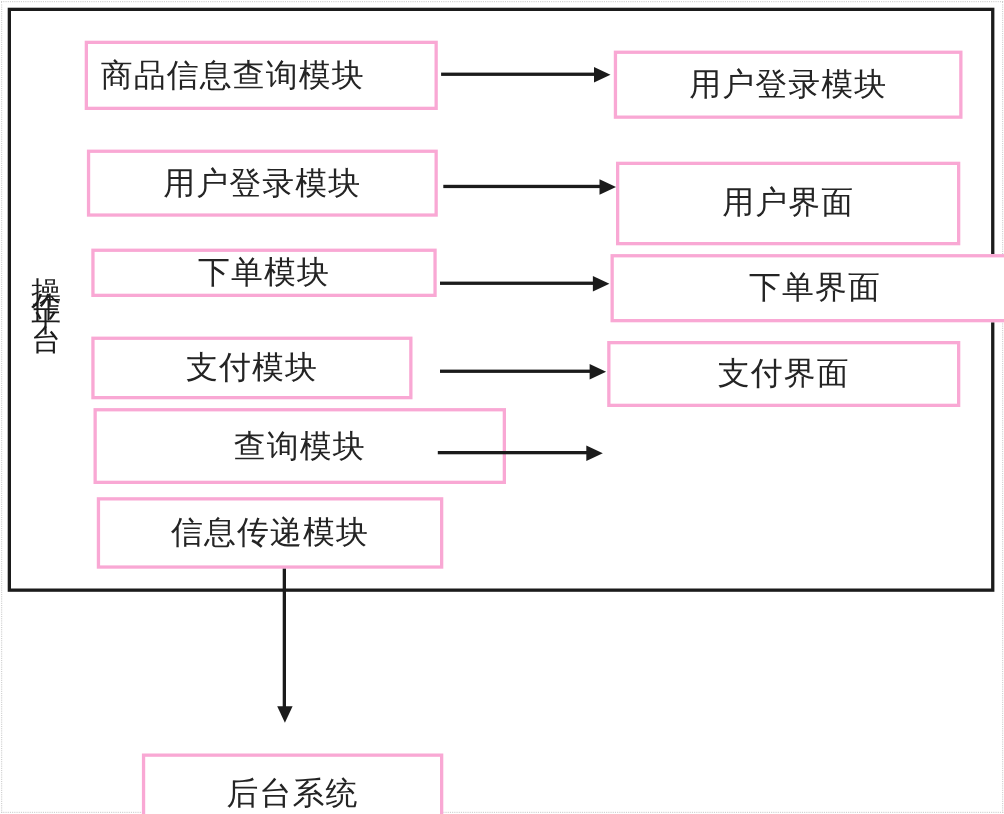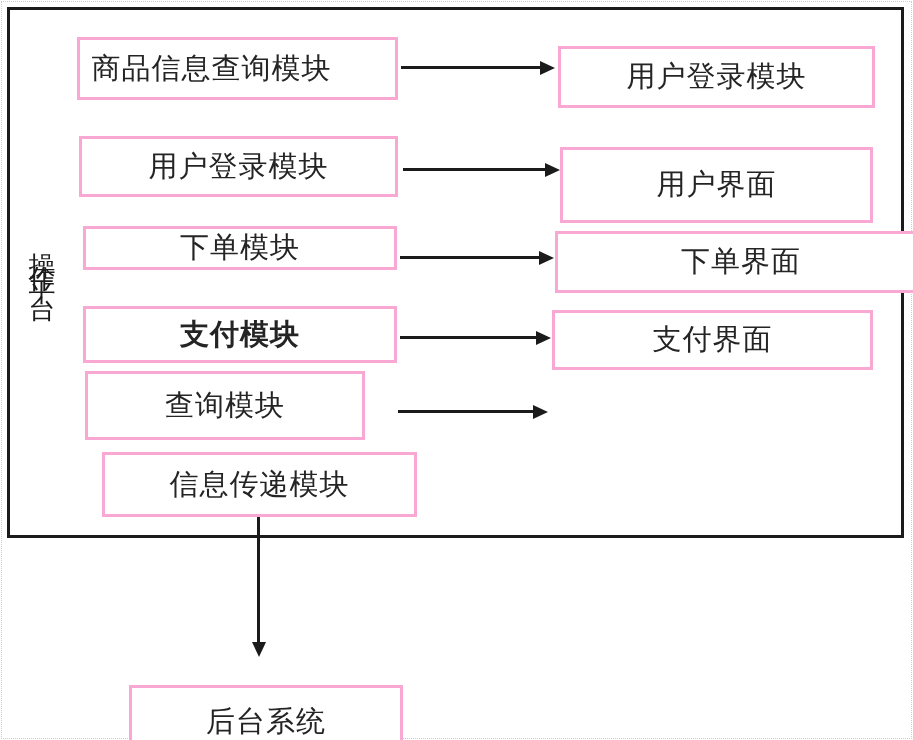--- a/index.html
+++ b/index.html
@@ -52,23 +52,23 @@
     justify-content: center;
     font-size: 29px;
     letter-spacing: 1px;
     color: #242424;
   }
 
   
   .m1 { left: 77px;  top: 37px;  width: 321px; height: 63px; padding-right: 52px; }
   .m2 { left: 79px;  top: 136px; width: 319px; height: 61px; }
   .m3 { left: 83px;  top: 226px; width: 314px; height: 44px; }
-  .m4 { left: 83px;  top: 306px; width: 314px; height: 57px; font-weight: bold; }
-  .m5 { left: 85px;  top: 371px; width: 280px; height: 69px; }
-  .m6 { left: 88px;  top: 452px; width: 315px; height: 65px; margin-left: 14px; }
+  .m4 { left: 83px;  top: 306px; width: 292px; height: 57px; }
+  .m5 { left: 85px;  top: 371px; width: 375px; height: 69px; }
+  .m6 { left: 88px;  top: 452px; width: 315px; height: 65px; }
 
   
   .i1 { left: 558px; top: 46px;  width: 317px; height: 62px; }
   .i2 { left: 560px; top: 147px; width: 313px; height: 76px; }
   .i3 { left: 555px; top: 231px; width: 372px; height: 62px; }
   .i4 { left: 552px; top: 310px; width: 321px; height: 60px; }
   .i5 { left: 550px; top: 388px; width: 326px; height: 63px; }
 
   
   .backend { left: 129px; top: 685px; width: 274px; height: 74px; }

